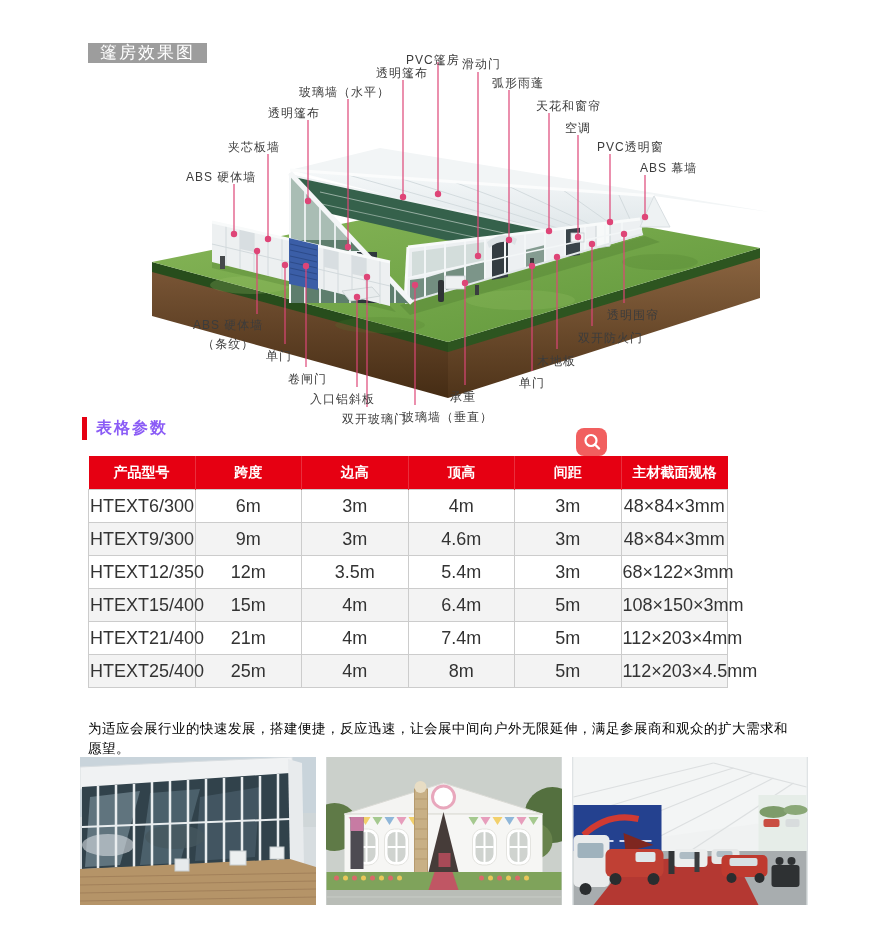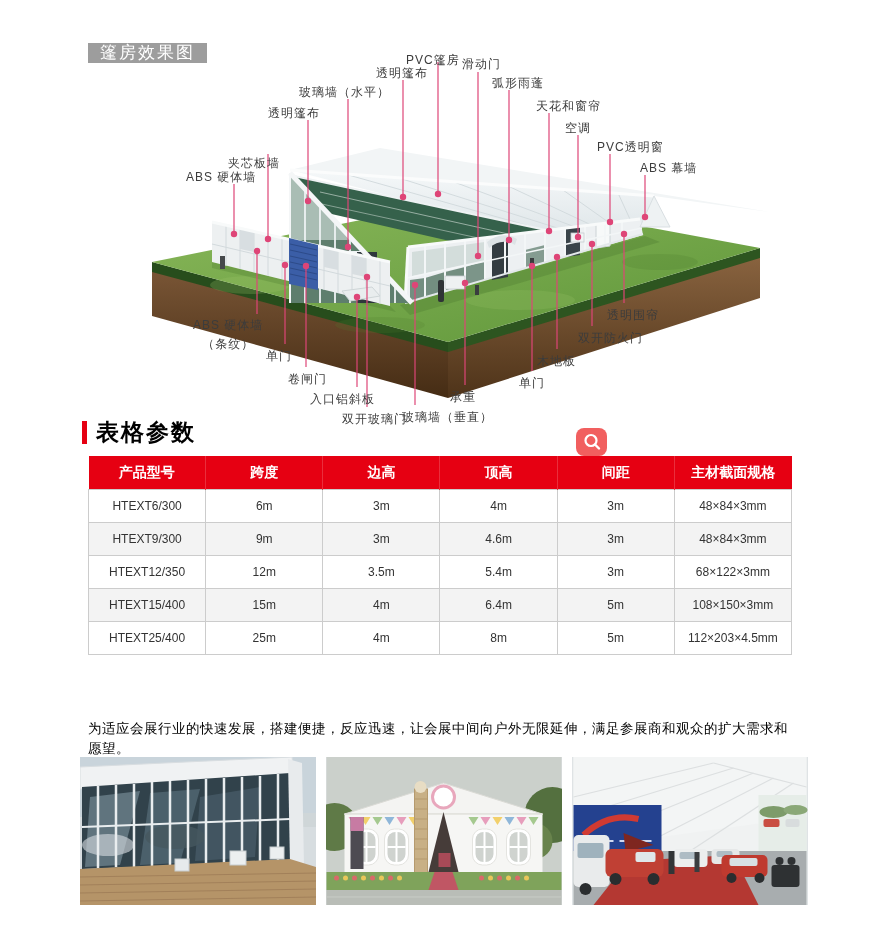--- a/index.html
+++ b/index.html
@@ -9,29 +9,29 @@
   .hero-svg{position:absolute;left:0;top:0;width:880px;height:450px;}
   .badge{position:absolute;left:88px;top:43px;background:#9d9d9d;color:#fff;
          font-size:17px;letter-spacing:2px;padding:0 12px;line-height:20px;}
   .callout{position:absolute;font-size:12px;color:#3c3c3c;white-space:pre-line;
            text-align:center;line-height:1.55;letter-spacing:1px;}
   .callout-line{stroke:#de4577;stroke-width:1.2;}
   .callout-dot{fill:#de4577;}
   
   .section-title{position:absolute;left:82px;top:417px;display:flex;align-items:center;margin:0;}
   .title-bar{display:inline-block;width:5px;height:23px;background:#e60012;margin-right:9px;}
-  .title-text{color:#000000;font-size:23px;font-weight:bold;letter-spacing:2px;}
+  .title-text{color:#8b5cf6;font-size:16px;font-weight:bold;letter-spacing:2px;}
   .zoom-btn{position:absolute;left:576px;top:428px;width:31px;height:28px;background:#f15f5f;
             border-radius:8px;display:flex;align-items:center;justify-content:center;cursor:pointer;}
-  .params-table{position:absolute;left:88px;top:456px;width:704px;border-collapse:collapse;
+  .params-table{position:absolute;left:88px;top:456px;width:640px;border-collapse:collapse;
                 table-layout:fixed;}
   .params-table th{background:#e60012;color:#ffffff;font-size:14px;font-weight:bold;height:31px;
                    border-left:1px solid rgba(255,255,255,0.18);}
   .params-table th:first-child{border-left:none;}
-  .params-table td{height:30px;text-align:center;font-size:12px;color:#333;
+  .params-table td{height:30px;text-align:center;font-size:18px;color:#333;
                    border:1px solid #cccccc;background:#ffffff;}
   .params-table tbody tr:nth-child(even) td{background:#f3f3f3;}
   
   .desc{position:absolute;left:88px;top:719px;width:708px;font-size:13.5px;color:#000000;
         line-height:1.5;margin:0;letter-spacing:0.5px;}
   
   .photos{position:absolute;left:80px;top:757px;display:flex;gap:10px;}
   .photo{width:236px;height:148px;overflow:hidden;background:#dfe3e5;}
 </style>
 </head>
@@ -245,21 +245,21 @@
   <div id="callout-labels">
       <div class="callout" style="left: 406px; top: 51px;">PVC篷房</div>
       <div class="callout" style="left: 376px; top: 64px;">透明篷布</div>
       <div class="callout" style="left: 462px; top: 55px;">滑动门</div>
       <div class="callout" style="left: 492px; top: 74px;">弧形雨蓬</div>
       <div class="callout" style="left: 299px; top: 83px;">玻璃墙（水平）</div>
       <div class="callout" style="left: 536px; top: 97px;">天花和窗帘</div>
       <div class="callout" style="left: 268px; top: 104px;">透明篷布</div>
       <div class="callout" style="left: 565px; top: 119px;">空调</div>
       <div class="callout" style="left: 597px; top: 138px;">PVC透明窗</div>
-      <div class="callout" style="left: 228px; top: 154px;">夹芯板墙</div>
+      <div class="callout" style="left: 228px; top: 138px;">夹芯板墙</div>
       <div class="callout" style="left: 640px; top: 159px;">ABS 幕墙</div>
       <div class="callout" style="left: 186px; top: 168px;">ABS 硬体墙</div>
       <div class="callout" style="left: 193px; top: 316px;">ABS 硬体墙
 （条纹）</div>
       <div class="callout" style="left: 266px; top: 347px;">单门</div>
       <div class="callout" style="left: 288px; top: 370px;">卷闸门</div>
       <div class="callout" style="left: 310px; top: 390px;">入口铝斜板</div>
       <div class="callout" style="left: 342px; top: 410px;">双开玻璃门</div>
       <div class="callout" style="left: 402px; top: 408px;">玻璃墙（垂直）</div>
       <div class="callout" style="left: 450px; top: 388px;">承重</div>
@@ -317,20 +317,28 @@
           <td>3m</td>
           <td>68×122×3mm</td>
         </tr>
         <tr>
           <td>HTEXT15/400</td>
           <td>15m</td>
           <td>4m</td>
           <td>6.4m</td>
           <td>5m</td>
           <td>108×150×3mm</td>
+        </tr>
+        <tr>
+          <td>HTEXT21/400</td>
+          <td>21m</td>
+          <td>4m</td>
+          <td>7.4m</td>
+          <td>5m</td>
+          <td>112×203×4mm</td>
         </tr>
         <tr>
           <td>HTEXT25/400</td>
           <td>25m</td>
           <td>4m</td>
           <td>8m</td>
           <td>5m</td>
           <td>112×203×4.5mm</td>
         </tr>
       </tbody>

